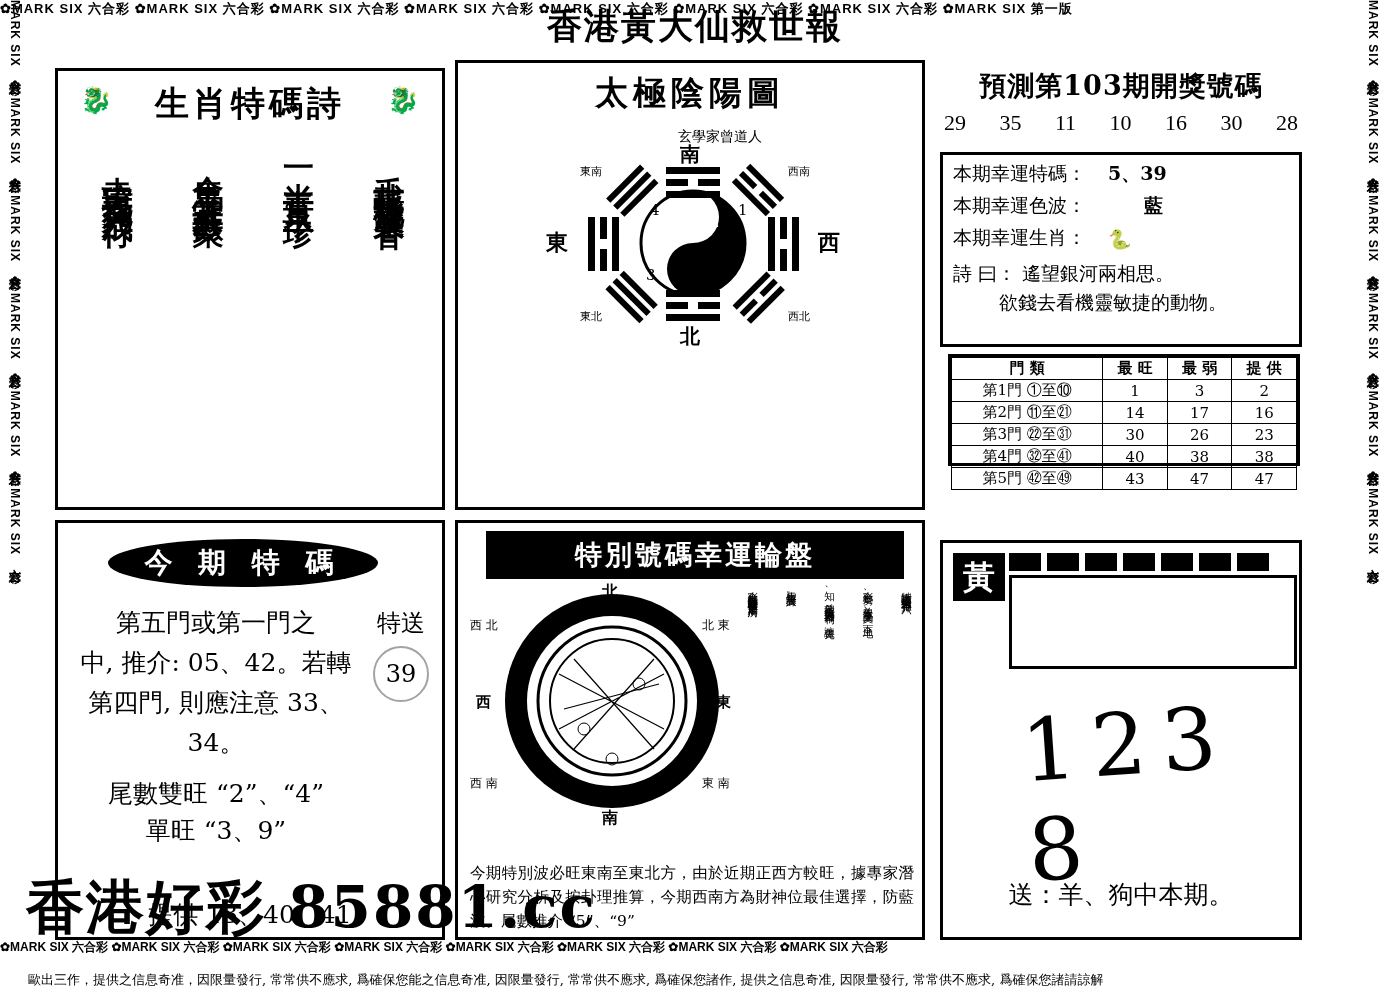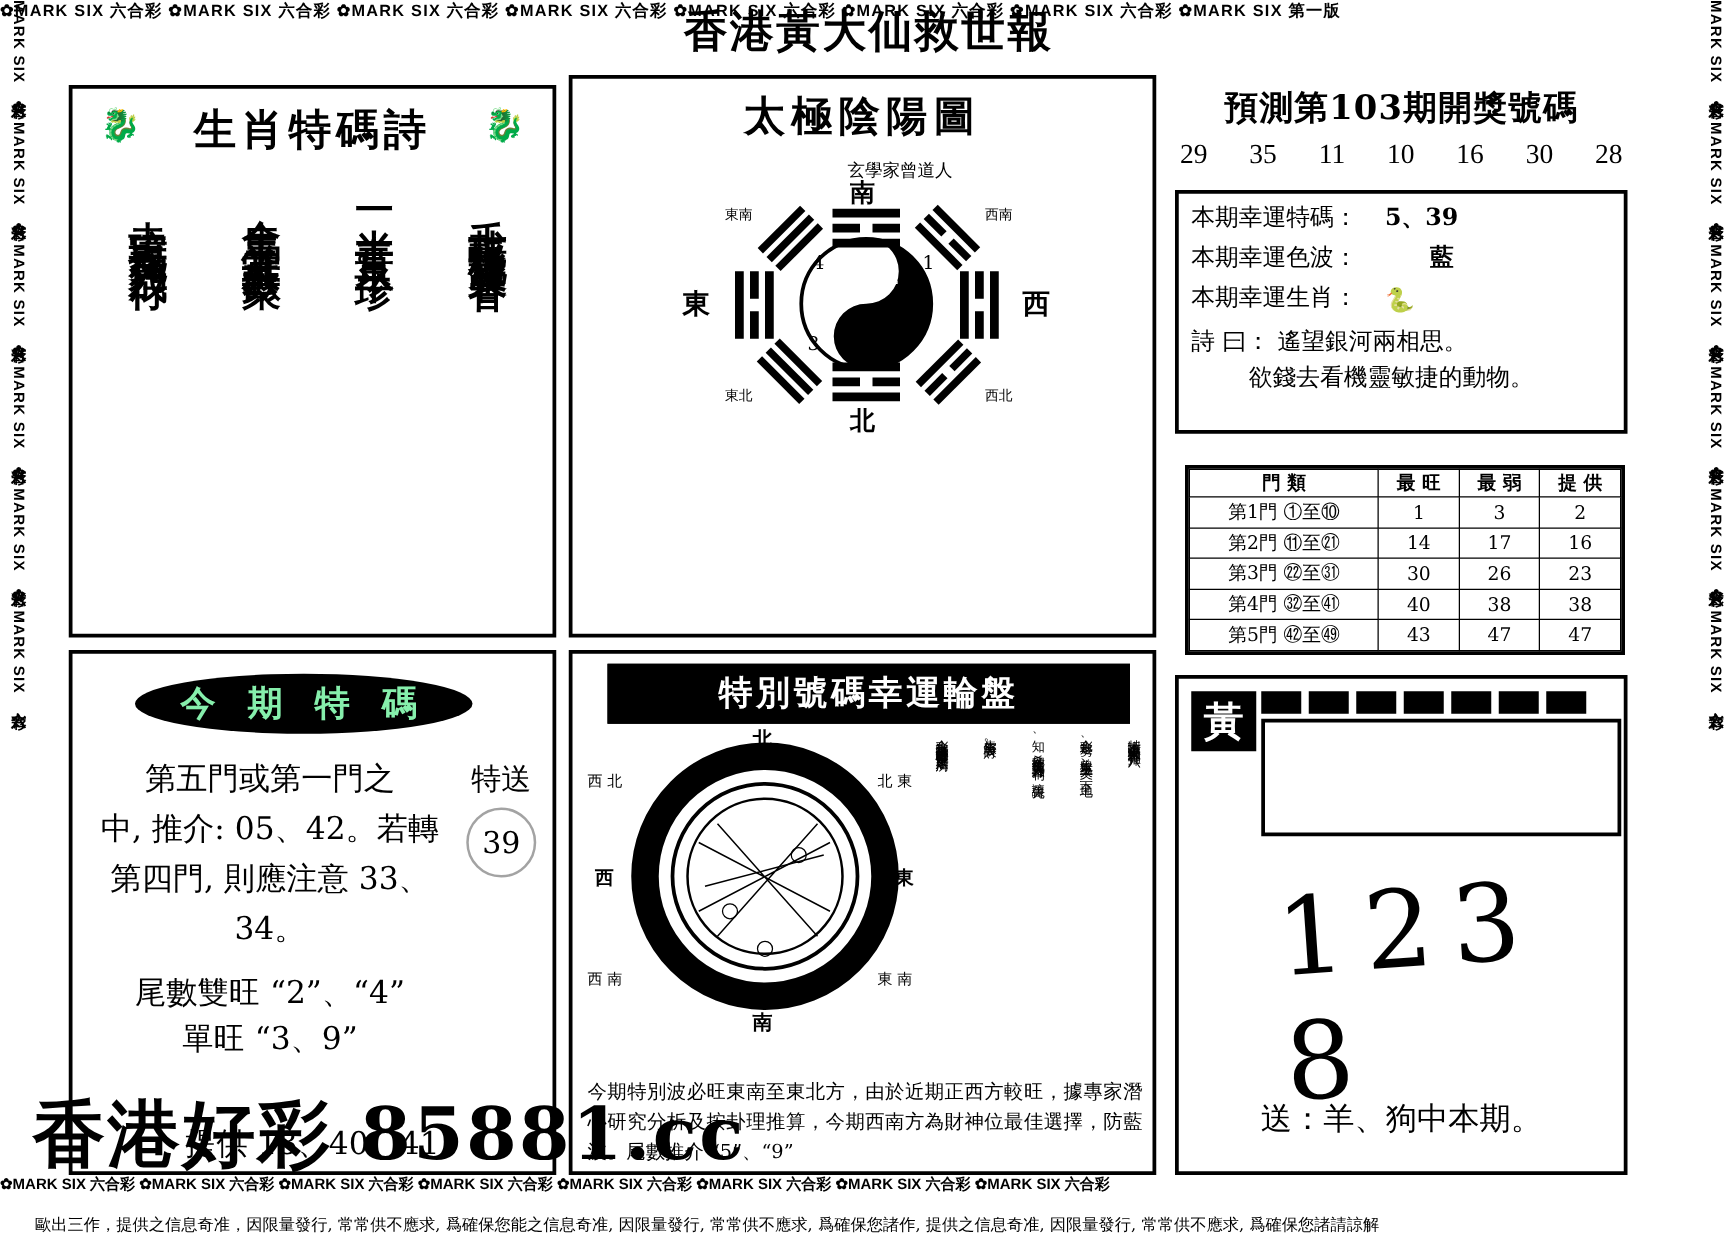--- a/index.html
+++ b/index.html
@@ -39,29 +39,29 @@
   .pred-title{font-family:"DejaVu Serif","Liberation Serif",serif;font-weight:bold;font-size:27px;text-align:center;letter-spacing:1px;}
   .pred-nums{display:flex;justify-content:space-between;padding:6px 4px 0 4px;font-family:"Liberation Serif",serif;font-size:22px;}
   #p-lucky{left:940px;top:152px;width:362px;height:195px;}
   .lucky-row{display:flex;align-items:flex-end;font-family:"DejaVu Serif","Liberation Serif",serif;font-size:19px;padding:6px 10px 0 10px;}
   .lucky-row .lbl{min-width:155px;}
   .lucky-row .val{font-weight:bold;}
   .poem-say{font-family:"DejaVu Serif","Liberation Serif",serif;font-size:19px;padding:8px 10px 0 10px;line-height:1.5;}
   .poem-say .l2{display:block;padding-left:46px;}
 
   
-  #p-table{left:948px;top:372px;width:352px;height:152px;}
+  #p-table{left:948px;top:354px;width:352px;height:112px;}
   table.doors{width:100%;height:100%;border-collapse:collapse;font-family:"DejaVu Serif","Liberation Serif",serif;font-size:15px;text-align:center;}
   table.doors th,table.doors td{border:1px solid #000;padding:1px 2px;}
   table.doors th{font-weight:bold;}
 
   
   #p-current{left:55px;top:520px;width:390px;height:420px;}
   .oval{position:absolute;left:50px;top:16px;width:270px;height:48px;background:#000;border-radius:50%/50%;}
-  .oval span{display:block;color:#86efac;text-align:center;line-height:48px;font-family:"DejaVu Serif","Liberation Serif",serif;font-size:28px;font-weight:bold;letter-spacing:8px;}
+  .oval span{display:block;color:#ffffff;text-align:center;line-height:48px;font-family:"DejaVu Serif","Liberation Serif",serif;font-size:28px;font-weight:bold;letter-spacing:8px;}
   .cur-line{font-family:"DejaVu Serif","Liberation Serif",serif;font-size:25px;text-align:center;line-height:1.6;}
   .cur-body{position:absolute;left:8px;top:80px;width:300px;}
   .side-send{position:absolute;right:10px;top:86px;width:62px;text-align:center;font-family:"DejaVu Serif","Liberation Serif",serif;font-size:24px;line-height:1.2;}
   .circle39{margin-top:8px;width:52px;height:52px;border:2px solid #a3a3a3;border-radius:50%;line-height:52px;font-size:24px;margin-left:auto;margin-right:auto;}
   .tail-line{font-family:"DejaVu Serif","Liberation Serif",serif;font-size:25px;text-align:center;padding-top:4px;}
   .cur-foot{position:absolute;left:0;bottom:6px;width:100%;text-align:center;font-family:"DejaVu Serif","Liberation Serif",serif;font-size:25px;}
 
   
   #p-wheel{left:455px;top:520px;width:470px;height:420px;}
   .wheel-banner{position:absolute;left:28px;top:8px;width:412px;height:42px;background:#000;border:3px solid #000;}

